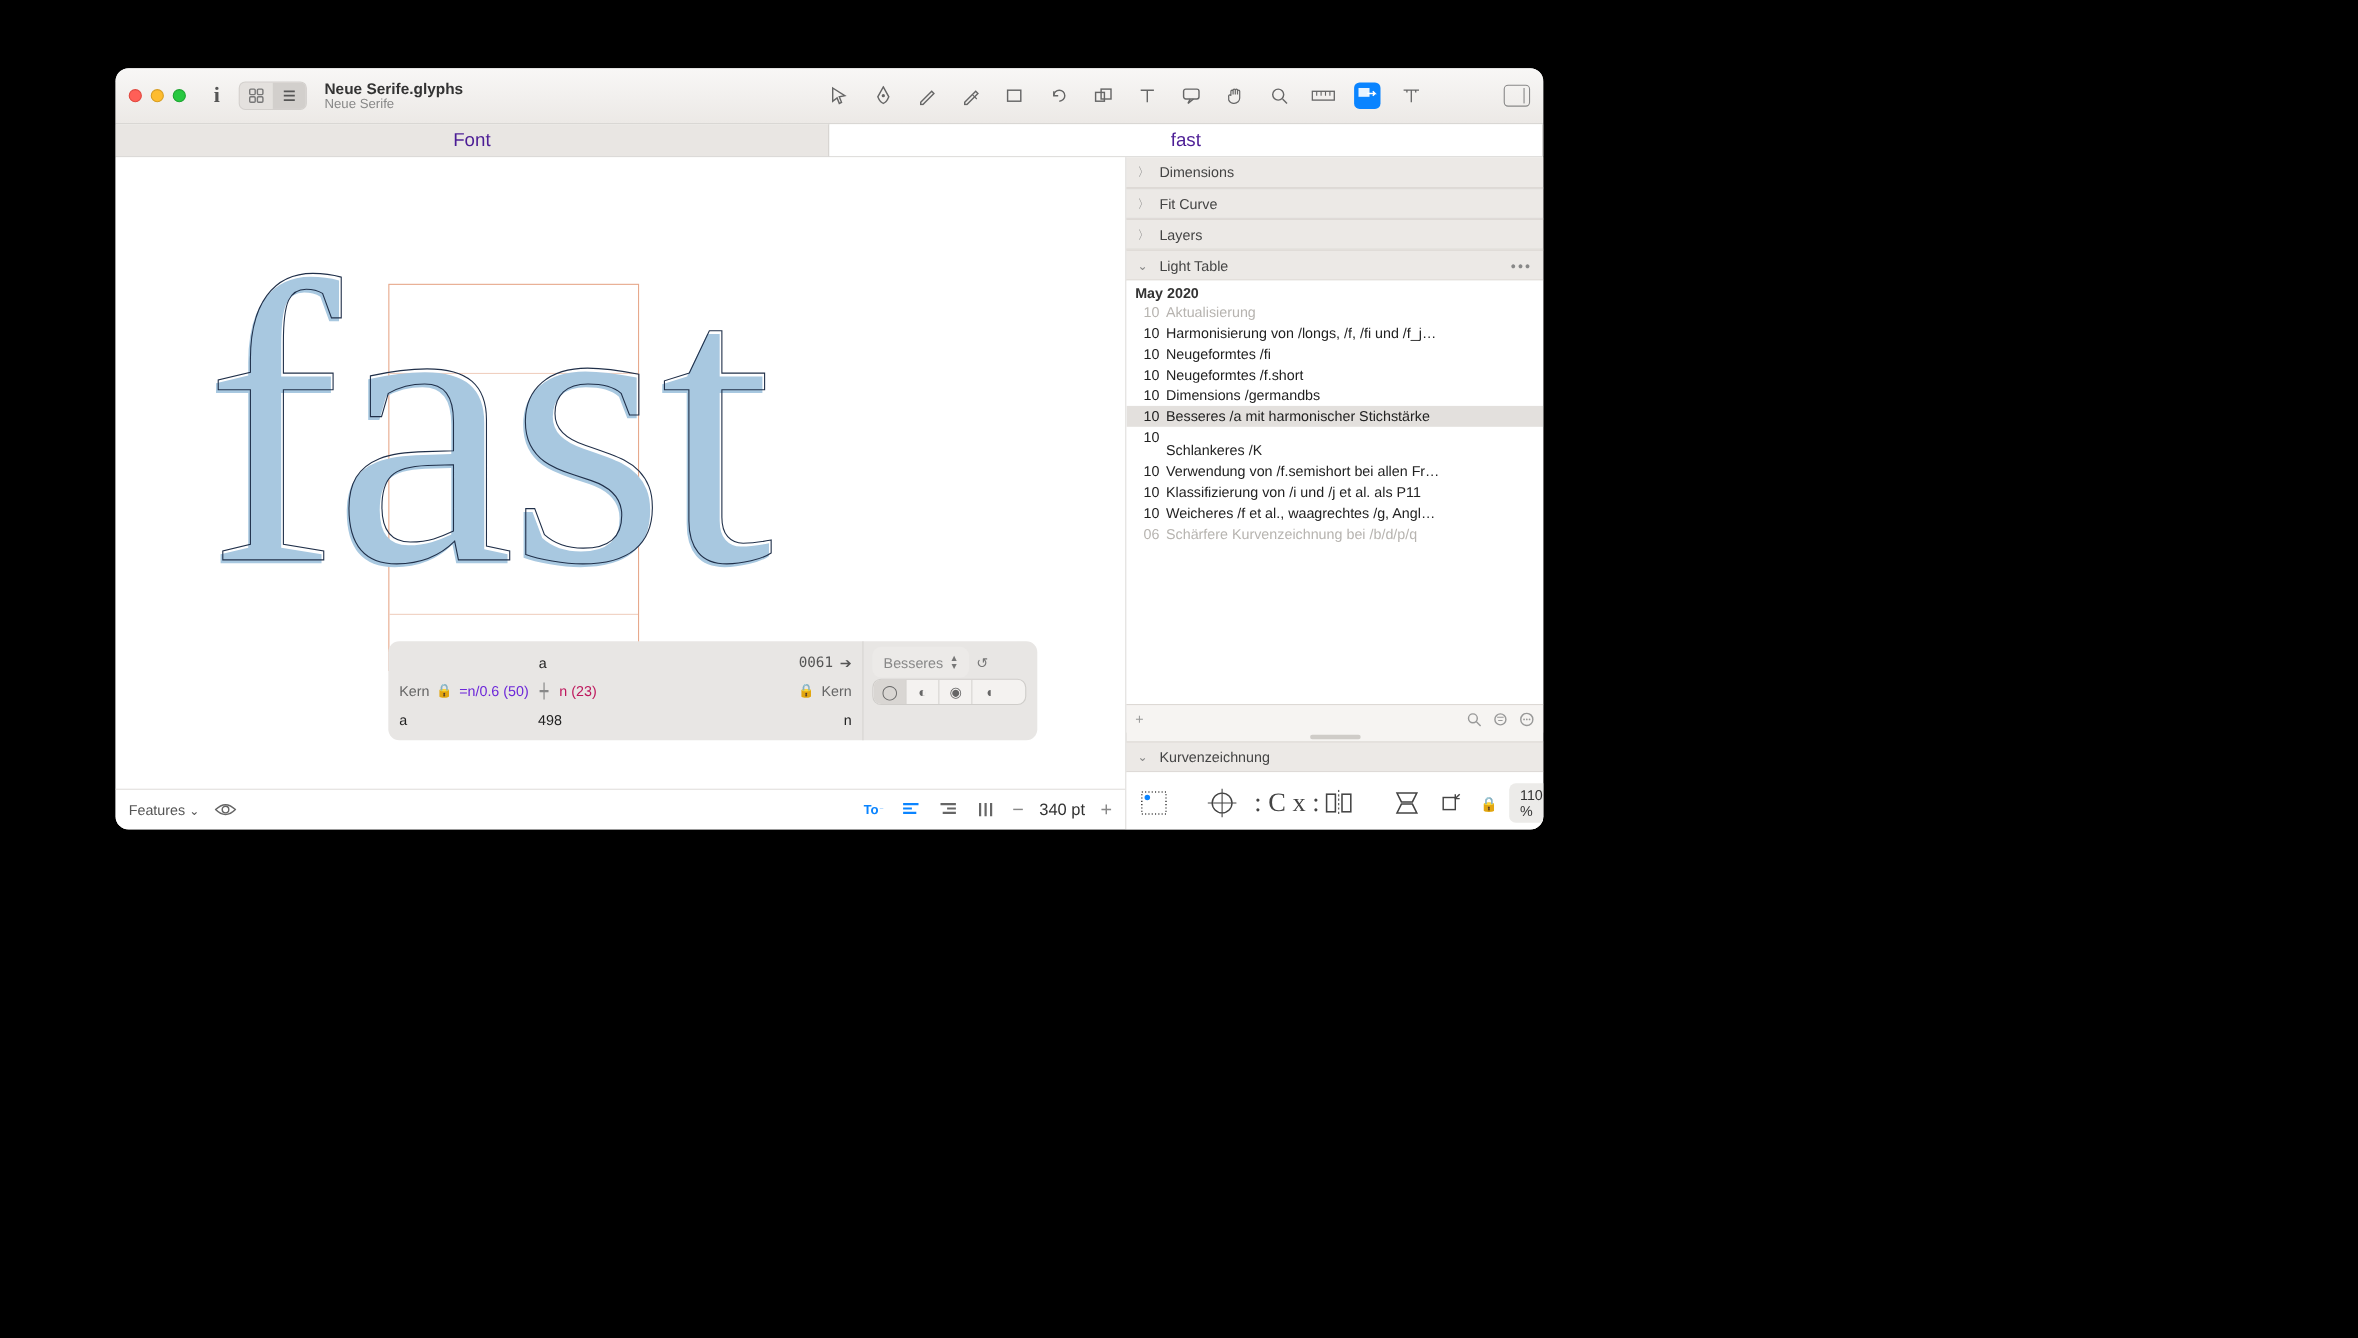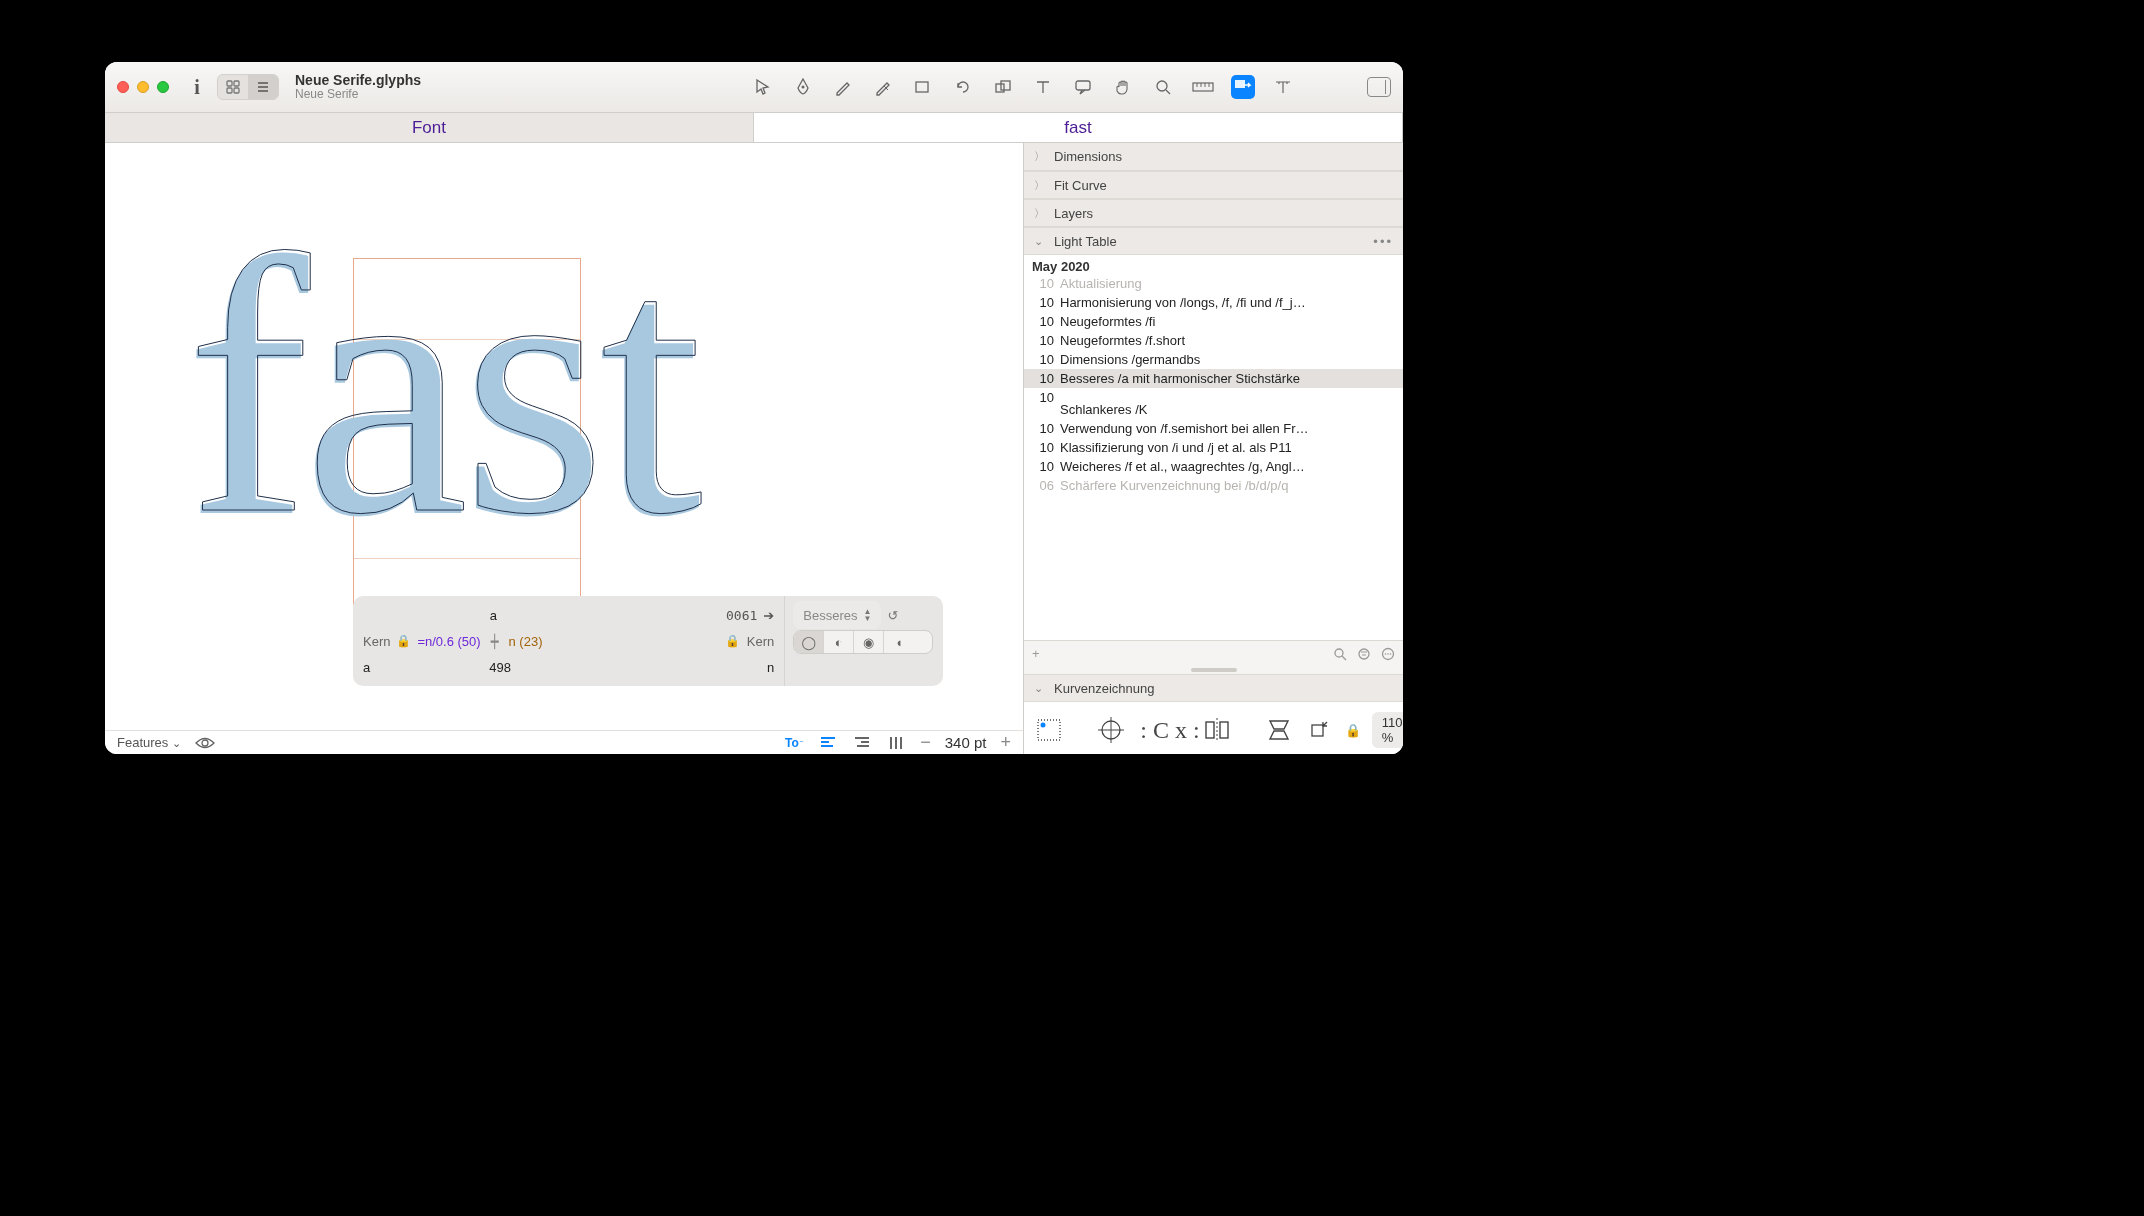--- a/index.html
+++ b/index.html
@@ -88,21 +88,21 @@
   .infobar .cell{display:flex;align-items:center;gap:6px;min-height:26px;}
   .infobar .glyphname{color:#222;text-align:center;}
   .unicode{font-family:ui-monospace,Menlo,monospace;color:#555;}
   .master-sel{background:#eceae8;border-radius:8px;padding:0 10px;height:28px;display:flex;align-items:center;gap:6px;color:#888;}
   .preview-modes{display:flex;background:#f4f2f0;border-radius:8px;overflow:hidden;border:1px solid #cfcdca;height:28px;margin-top:2px;}
   .preview-modes .pm{width:30px;display:flex;align-items:center;justify-content:center;border-right:1px solid #d6d4d1;}
   .preview-modes .pm:last-child{border-right:none;}
   .preview-modes .pm.sel{background:#d9d6d3;}
   .lock{color:#999;font-size:12px;}
   
-  .footer{height:24px;border-top:1px solid #e2dfdc;display:flex;align-items:center;padding:0 12px;gap:14px;color:#555;}
+  .footer{height:37px;border-top:1px solid #e2dfdc;display:flex;align-items:center;padding:0 12px;gap:14px;color:#555;}
   .footer .right{margin-left:auto;display:flex;align-items:center;gap:14px;}
   .footer .ico{width:20px;height:20px;display:flex;align-items:center;justify-content:center;color:#666;}
   .footer .ico.blue{color:#0a84ff;}
   .chev{font-size:11px;}
   
   .sidebar{width:380px;border-left:1px solid #d0cecb;background:#f6f4f2;display:flex;flex-direction:column;min-height:0;}
   .panel-h{height:28px;display:flex;align-items:center;gap:8px;padding:0 10px;border-bottom:1px solid #ddd9d5;border-top:1px solid #ddd9d5;background:#ece9e6;font-size:13px;color:#444;}
   .panel-h:first-child{border-top:none;}
   .panel-h .disclosure{color:#888;font-size:11px;width:12px;}
   .panel-h .more{margin-left:auto;color:#888;letter-spacing:2px;}
@@ -266,21 +266,21 @@
         <div class="infobar">
           <div class="col c1">
             <div class="cell" style="justify-content:center">
                 <span class="glyphname">a</span>
               </div>
             <div class="cell">
                 <span>Kern</span>
               <span class="lock">🔒</span>
               <span style="color:#6d28d9">=n/0.6 (50)</span>
               <span style="margin:0 4px;color:#888">┿</span>
-              <span style="color:#a16207">n (23)</span>
+              <span style="color:#be185d">n (23)</span>
             </div>
             <div class="cell">
                 <span style="color:#222">a</span>
               <span style="flex:1;text-align:center;color:#222">498</span>
             </div>
           </div>
           <div class="col" style="flex:0.7">
             <div class="cell" style="justify-content:flex-end">
                 <span class="unicode">0061</span>
               <span style="color:#555">➔</span>

